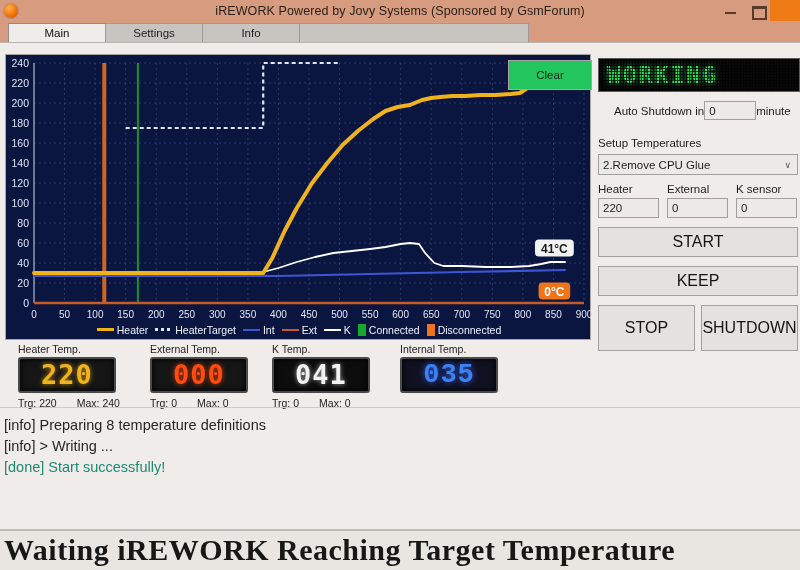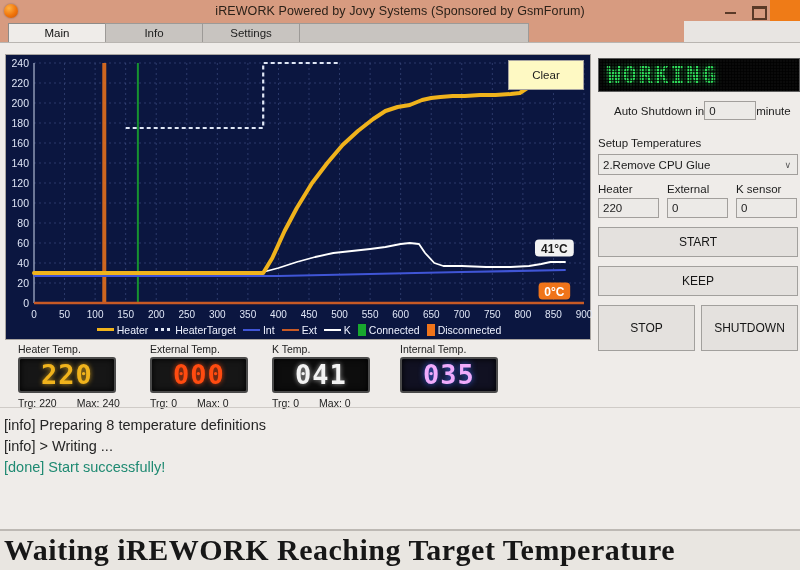--- a/index.html
+++ b/index.html
@@ -31,21 +31,21 @@
     content: ""; position: absolute; left: 7px; top: 12px; width: 11px; height: 2px; background: #5a3a28;
   }
   .wbtn-max::after {
     content: ""; position: absolute; left: 8px; top: 6px; width: 11px; height: 9px;
     border: 2px solid #5a3a28; border-top-width: 3px;
   }
   .wbtn-close { width: 30px; height: 21px; background: #ef7b17; }
 
   
   .tabstrip {
-    position: absolute; left: 0; top: 21px; width: 684px; height: 21px;
+    position: absolute; left: 0; top: 21px; width: 800px; height: 21px;
     background: #d79b80;
   }
   .tabs { position: absolute; left: 8px; top: 2px; display: flex; height: 19px; }
   .tab {
     min-width: 98px; height: 19px; line-height: 18px; text-align: center;
     font-size: 11.5px; color: #1d1d1d; background: #c8c4c0;
     border: 1px solid #9d9a97; border-bottom: none; margin-right: -1px;
   }
   .tab.active { background: #efece9; border-color: #8e8b88; color: #111; }
   .tab.blank { min-width: 230px; background: #c8c4c0; }
@@ -90,25 +90,25 @@
   .lcd.k { background: #0d0d0d; }
   .lcd.int { background: #111122; }
   .seg {
     font-family: "DejaVu Sans Mono", monospace;
     font-size: 27px; font-weight: bold; line-height: 28px;
     letter-spacing: 1px;
   }
   .seg.heater { color: #f0b31c; text-shadow: 0 0 5px rgba(240,179,28,.75); }
   .seg.ext    { color: #ff4b10; text-shadow: 0 0 5px rgba(255,75,16,.75); }
   .seg.ktemp  { color: #f2f2f2; text-shadow: 0 0 5px rgba(255,255,255,.6); }
-  .seg.inter  { color: #f0abfc; text-shadow: 0 0 6px rgba(63,109,255,.8); }
+  .seg.inter  { color: #3b82f6; text-shadow: 0 0 6px rgba(63,109,255,.8); font-family: Liberation Mono, monospace; }
   .ro-sub { margin-top: 4px; font-size: 10.5px; color: #222; display: flex; gap: 20px; }
   .clear-btn {
-    position: absolute; left: 508px; top: 17px; width: 76px; height: 30px;
-    background: #fef9c3; border: 1px solid #a6a3a0; font-size: 11.5px; color: #1c1c1c;
+    position: absolute; left: 508px; top: 17px; width: 84px; height: 30px;
+    background: #22c55e; border: 1px solid #a6a3a0; font-size: 11.5px; color: #1c1c1c;
     display: flex; align-items: center; justify-content: center;
   }
 
   
   .logsep { position: absolute; left: 0; top: 364px; width: 800px; height: 1px; background: #cfcbc7; }
   .logbox { position: absolute; left: 4px; top: 372px; width: 790px; height: 110px; }
   .logline { font-size: 14.5px; color: #262626; line-height: 21px; }
   .logline.done { color: #1f8a72; }
 
   
@@ -156,21 +156,21 @@
     border: 1px solid #a29f9c; display: flex; align-items: center;
     padding: 0 4px; font-size: 11.5px; color: #1c1c1c; position: relative;
   }
   .chev { position: absolute; right: 6px; font-size: 9px; color: #555; }
   .tfields { margin-top: 8px; display: flex; gap: 8px; }
   .tfield { width: 61px; }
   .tfield .rl { margin-bottom: 3px; }
   .tfield .inp { width: 61px; height: 20px; display: block; }
   .btn {
     background: #e4e1de; border: 1px solid #a2a09d;
-    font-size: 12px; color: #151515; display: flex; align-items: center; justify-content: center;
+    font-size: 16px; color: #151515; display: flex; align-items: center; justify-content: center;
   }
   .btn-wide { width: 200px; height: 30px; margin-top: 9px; }
   .btn-row { margin-top: 9px; display: flex; gap: 6px; }
   .btn-half { width: 97px; height: 46px; }
 </style>
 </head>
 <body>
 
 <div id="app">
 
@@ -180,22 +180,22 @@
     <div class="wbtns">
       <div class="wbtn wbtn-min"></div>
       <div class="wbtn wbtn-max"></div>
       <div class="wbtn-close"></div>
     </div>
   </div>
 
   <div class="tabstrip">
     <div class="tabs">
       <div class="tab active">Main</div>
+      <div class="tab">Settings</div>
       <div class="tab">Info</div>
-      <div class="tab">Settings</div>
       <div class="tab blank"></div>
     </div>
   </div>
 
   <div class="client">
 
     <div class="chartpanel">
       <svg class="plot" id="plot" viewBox="0 0 586 286" preserveAspectRatio="none">
           <line x1="28" y1="248" x2="578" y2="248" stroke="#4a5a92" stroke-width="0.7" stroke-dasharray="2 3" opacity="0.75"></line>
           <text x="23" y="252" text-anchor="end" font-size="10.5" fill="#dfe5f5" font-family="&quot;Liberation Sans&quot;,sans-serif">0</text>

